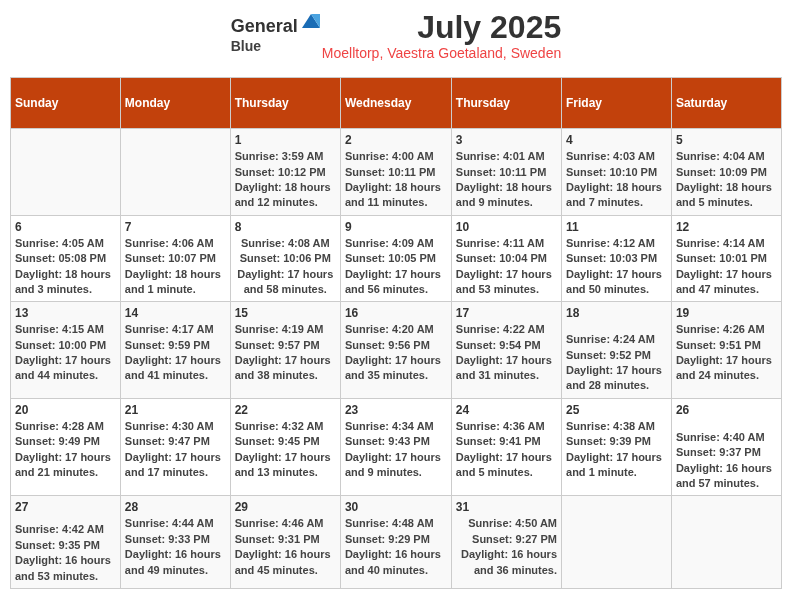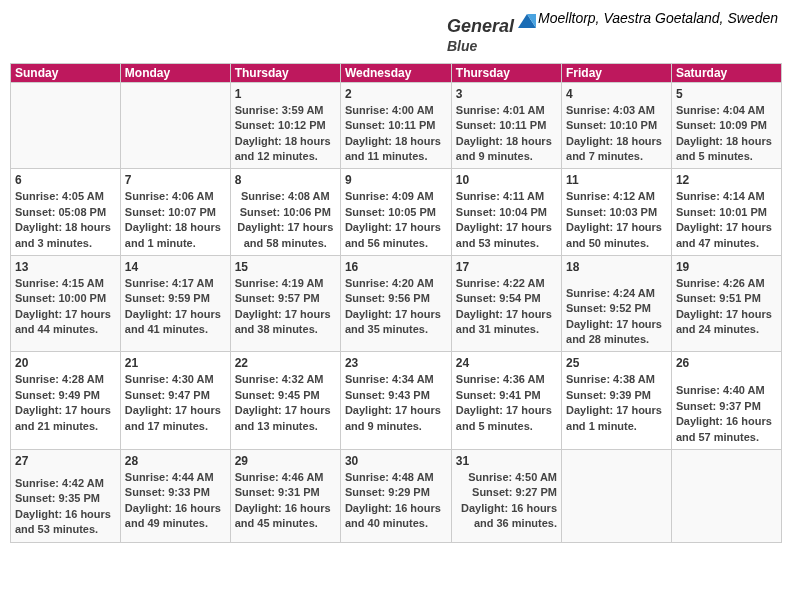--- a/index.html
+++ b/index.html
@@ -5,25 +5,24 @@
     * { box-sizing: border-box; margin: 0; padding: 0; }
     body {
       font-family: Arial, sans-serif;
       background: #fff;
       width: 792px;
       min-height: 612px;
       padding: 10px;
     }
     .header {
       display: flex;
-      justify-content: flex-end;
+      justify-content: center;
       align-items: flex-start;
-      margin-bottom: 8px;
+      margin-bottom: 16px;
       padding: 0 4px;
-      font-style: italic;
     }
     .logo {
       display: flex;
       align-items: center;
     }
     .logo-text-general {
       font-size: 18px;
       font-weight: bold;
       color: #333;
       line-height: 1.1;
@@ -44,31 +43,31 @@
       text-align: right;
     }
     .month-title {
       font-size: 32px;
       font-weight: bold;
       color: #333;
       line-height: 1.1;
     }
     .location-title {
       font-size: 14px;
-      color: #000000;
+      color: #ef4444;
     }
     table {
       width: 100%;
       border-collapse: collapse;
       font-size: 10px;
     }
     thead tr th {
-      background-color: #be185d;
+      background-color: #c2410c;
       color: #fff;
-      padding: 2px 4px;
+      padding: 18px 4px;
       text-align: left;
       font-size: 12px;
       font-weight: bold;
       border: 1px solid #ccc;
     }
     tbody tr td {
       border: 1px solid #ccc;
       vertical-align: top;
       padding: 4px;
       width: 113px;
@@ -109,20 +108,21 @@
             <polygon points="2,18 11,4 20,18" fill="#1a6cb5"></polygon>
             <polygon points="11,4 20,4 20,18" fill="#4aa3e0"></polygon>
           </svg>
       </div>
       <div>
         <span class="logo-text-blue">Blue</span>
       </div>
     </div>
   </div>
   <div class="title-block">
+    <div class="month-title">July 2025</div>
     <div class="location-title">Moelltorp, Vaestra Goetaland, Sweden</div>
   </div>
 </div>
 
 <table>
   <thead>
     <tr id="header-row">
         <th>Sunday</th>
         <th>Monday</th>
         <th>Thursday</th>

